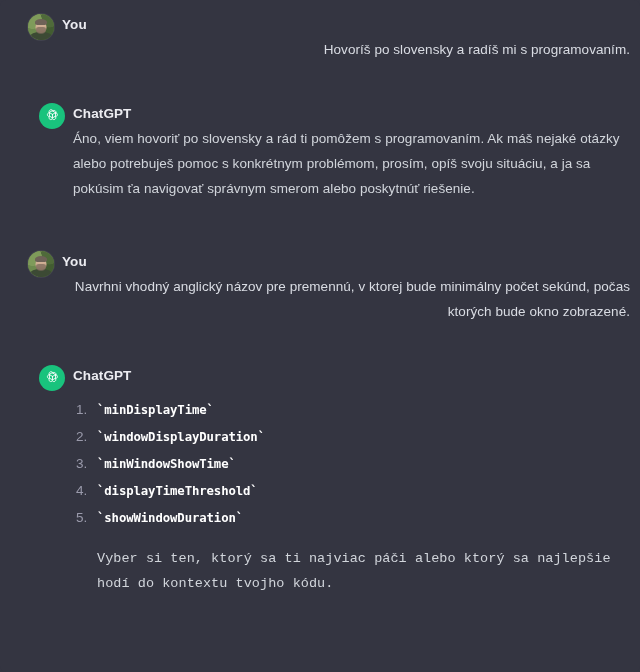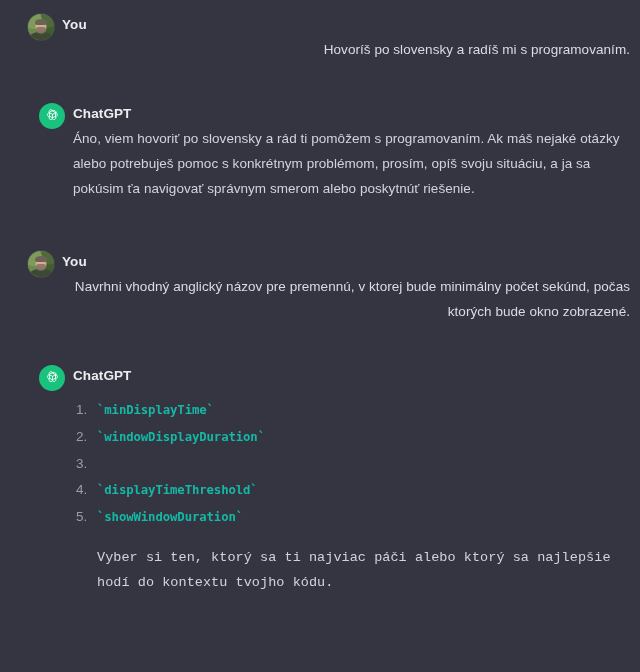--- a/index.html
+++ b/index.html
@@ -157,21 +157,21 @@
     color: #9a9aab;
     font-size: 13.5px;
     text-align: left;
     padding-left: 3px;
     box-sizing: border-box;
   }
   ol.suggestions li code {
     font-family: "DejaVu Sans Mono", "Liberation Mono", monospace;
     font-size: 12.3px;
     font-weight: bold;
-    color: #14b8a6;
+    color: #ffffff;
     letter-spacing: -0.1px;
     white-space: pre;
   }
 
   .closing {
     margin-top: 15px;
     padding-left: 24px;
   }
   .closing .para { color: #d1d5db; font-family: Liberation Mono, monospace; }
 
@@ -265,20 +265,21 @@
         <li>
           <span class="marker">1.</span>
           <code>`minDisplayTime`</code>
         </li>
         <li>
           <span class="marker">2.</span>
           <code>`windowDisplayDuration`</code>
         </li>
         <li>
           <span class="marker">3.</span>
+          <code>`minWindowShowTime`</code>
         </li>
         <li>
           <span class="marker">4.</span>
           <code>`displayTimeThreshold`</code>
         </li>
         <li>
           <span class="marker">5.</span>
           <code>`showWindowDuration`</code>
         </li>
       </ol>

